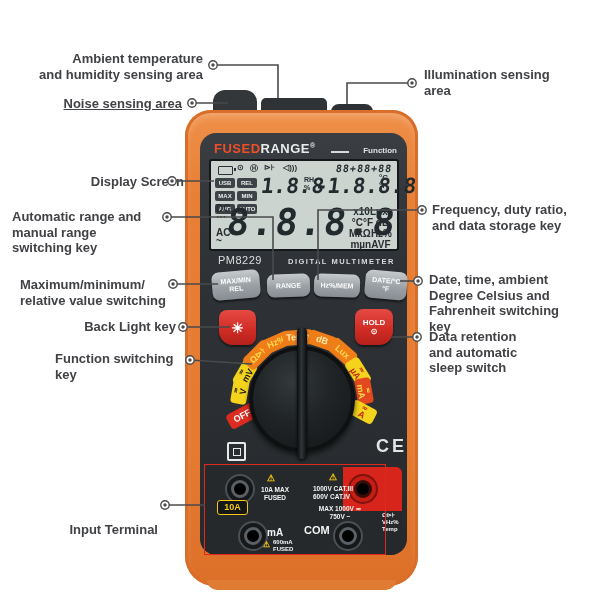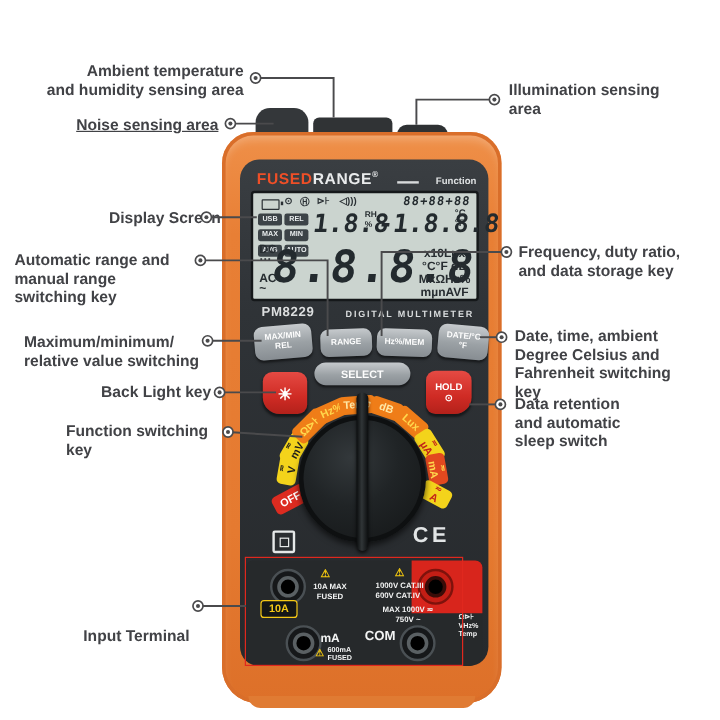--- a/index.html
+++ b/index.html
@@ -36,21 +36,21 @@
   .sicon{position:absolute;top:2px;font-size:8px;font-weight:700;color:#2a3034;}
   .clock{position:absolute;right:5px;top:2px;font-size:10px;letter-spacing:1px;}
   .badge{position:absolute;width:20px;height:10px;background:#3c4347;color:#e9edee;
          font-size:6px;font-weight:700;text-align:center;line-height:10px;border-radius:2px;}
   .auxval{position:absolute;font-size:21px;letter-spacing:0;}
   .stackunit{position:absolute;font-size:7px;font-weight:700;color:#272d31;line-height:8px;text-align:left;}
   .mainval{position:absolute;left:16px;top:40px;font-size:37px;letter-spacing:2px;}
   .acdc{position:absolute;left:5px;font-size:10px;font-weight:700;color:#272d31;line-height:8px;}
   .annun{position:absolute;right:5px;top:45px;text-align:center;font-size:10px;font-weight:700;
          color:#272d31;line-height:11px;}
-  .model{position:absolute;left:18px;top:121px;color:#dcdedf;font-size:11px;font-weight:700;letter-spacing:.5px;}
+  .model{position:absolute;left:18px;top:121px;color:#dcdedf;font-size:11px;font-weight:400;letter-spacing:.5px;}
   .dmm{position:absolute;right:12px;top:124px;color:#d9dcdd;font-size:7.5px;font-weight:700;letter-spacing:1.5px;}
   
   .gbtn{position:absolute;background:linear-gradient(180deg,#c6cacd 0%,#9ba1a5 55%,#878d92 100%);
         border-radius:7px;color:#fdfdfd;font-size:7px;font-weight:700;text-align:center;
         display:flex;align-items:center;justify-content:center;white-space:pre-line;
         box-shadow:0 2px 2px rgba(0,0,0,.5);line-height:8px;}
   .rbtn{position:absolute;background:linear-gradient(180deg,#e54a43 0%,#cf2b24 60%,#b3211b 100%);
         border-radius:7px;color:#fff;display:flex;flex-direction:column;align-items:center;
         justify-content:center;font-weight:700;box-shadow:0 2px 2px rgba(0,0,0,.5);}
   
@@ -66,21 +66,21 @@
   .t-off{background:#dc2b20;color:#ffffff;}
   #knob{position:absolute;left:25px;top:27px;width:106px;height:106px;border-radius:50%;
         background:radial-gradient(circle at 40% 32%,#33383b 0%,#202426 45%,#141617 100%);
         border:4px solid #0e1011;box-sizing:border-box;box-shadow:0 3px 5px rgba(0,0,0,.6);}
   #blade{position:absolute;left:73px;top:8px;width:10px;height:132px;border-radius:5px;
          background:linear-gradient(90deg,#0a0c0d 0%,#303537 45%,#0a0c0d 100%);
          box-shadow:0 2px 3px rgba(0,0,0,.7);}
   .classii{position:absolute;width:15px;height:15px;border:2px solid #e6e9e9;border-radius:2px;
            display:flex;align-items:center;justify-content:center;}
   .classii i{width:6px;height:6px;border:1.5px solid #e6e9e9;display:block;}
-  .ce{position:absolute;color:#e2e5e6;font-size:18px;font-weight:700;letter-spacing:3px;}
+  .ce{position:absolute;color:#e2e5e6;font-size:18px;font-weight:700;letter-spacing:3px;margin-left:32px;}
   
   #tpanel{position:absolute;left:5px;top:334px;width:197px;height:88px;background:#26292b;
           border-radius:6px 6px 12px 12px;}
   .jack{position:absolute;width:30px;height:30px;border-radius:50%;background:#16181a;
         border:2px solid #4a5054;box-sizing:border-box;display:flex;align-items:center;justify-content:center;}
   .jack i{width:12px;height:12px;border-radius:50%;background:#000;border:3px solid #5a6063;display:block;}
   .redpatch{position:absolute;background:#d8251c;border-radius:0 6px 0 0;}
   .jack.red{background:#c41e15;border-color:#7e120c;}
   .jack.red i{border-color:#3a0c08;}
   .tlabel{position:absolute;color:#f3f4f4;font-weight:700;}
@@ -158,21 +158,20 @@
     <div class="model">PM8229</div>
     <div class="dmm">DIGITAL MULTIMETER</div>
 
     <div class="gbtn" style="left:12px;top:138px;width:48px;height:28px;transform:rotate(-5deg);">MAX/MIN
 REL</div>
     <div class="gbtn" style="left:67px;top:141px;width:43px;height:23px;transform:rotate(-2deg);">RANGE</div>
     <div class="gbtn" style="left:114px;top:141px;width:46px;height:23px;transform:rotate(2deg);">Hz%/MEM</div>
     <div class="gbtn" style="left:165px;top:138px;width:42px;height:28px;transform:rotate(5deg);">DATE/°C
 °F</div>
 
-    <div class="gbtn" style="left:62px;top:169px;width:80px;height:19px;border-radius:10px;font-size:9px;">SELECT</div>
     <div class="rbtn" style="left:19px;top:177px;width:37px;height:35px;border-radius:8px 8px 8px 14px;">
       <span style="font-size:14px;">☀</span>
     </div>
     <div class="rbtn" style="left:155px;top:176px;width:38px;height:36px;border-radius:8px 8px 14px 8px;">
       <span style="font-size:8px;">HOLD</span>
       <span style="font-size:8px;">⊙</span>
     </div>
 
     <div id="dial">
       <div class="tile t-off" style="left:3px;top:89px;width:30px;height:16px;transform:rotate(-28deg);">OFF</div>

